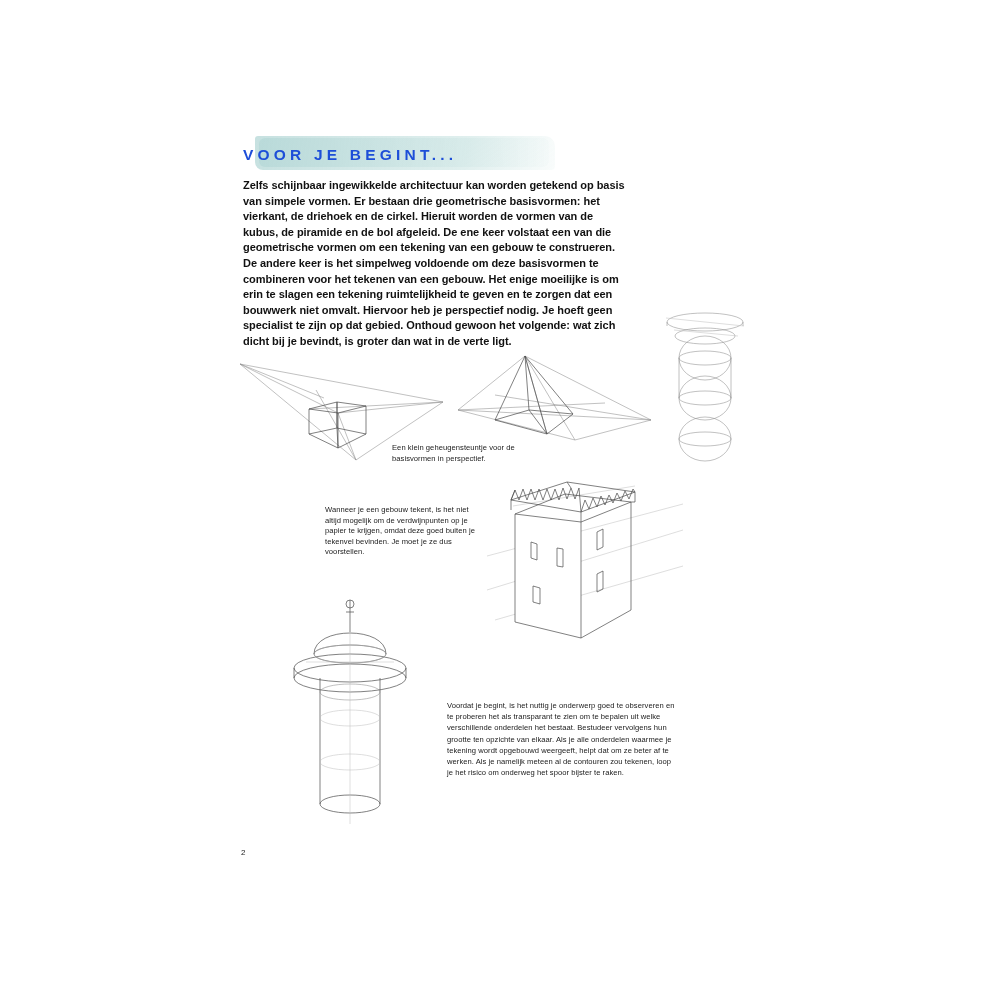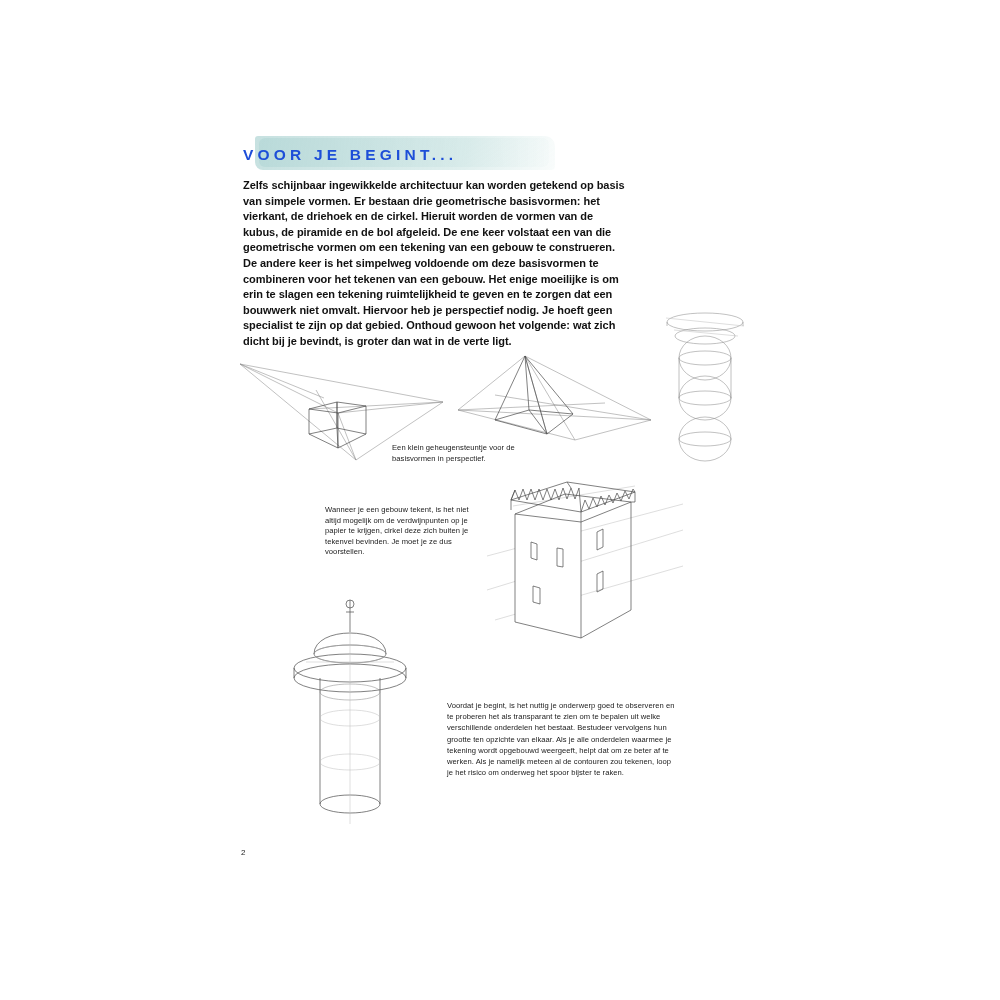--- a/index.html
+++ b/index.html
@@ -175,21 +175,21 @@
       <path d="M19 52 L19 92 M71 52 L71 92"></path>
     </g>
     <g class="ln-f">
       <path d="M6 12 L84 20"></path>
       <path d="M14 24 L78 30"></path>
     </g>
   </svg>
 
   <div class="caption" id="caption-1">Een klein geheugensteuntje voor de basisvormen in perspectief.</div>
 
-  <div class="caption" id="caption-2">Wanneer je een gebouw tekent, is het niet altijd mogelijk om de verdwijnpunten op je papier te krijgen, cirkel deze zich buiten je tekenvel bevinden. Je moet je ze dus voorstellen.</div>
+  <div class="caption" id="caption-2">Wanneer je een gebouw tekent, is het niet altijd mogelijk om de verdwijnpunten op je papier te krijgen, omdat deze goed buiten je tekenvel bevinden. Je moet je ze dus voorstellen.</div>
 
   <svg class="art" style="left:485px; top:470px;" width="200" height="170" viewBox="0 0 200 170">
     <g class="ln-f">
       <path d="M2 120 L198 60"></path>
       <path d="M2 86 L198 34"></path>
       <path d="M10 150 L198 96"></path>
       <path d="M28 36 L150 16"></path>
     </g>
     <g class="ln">
 

